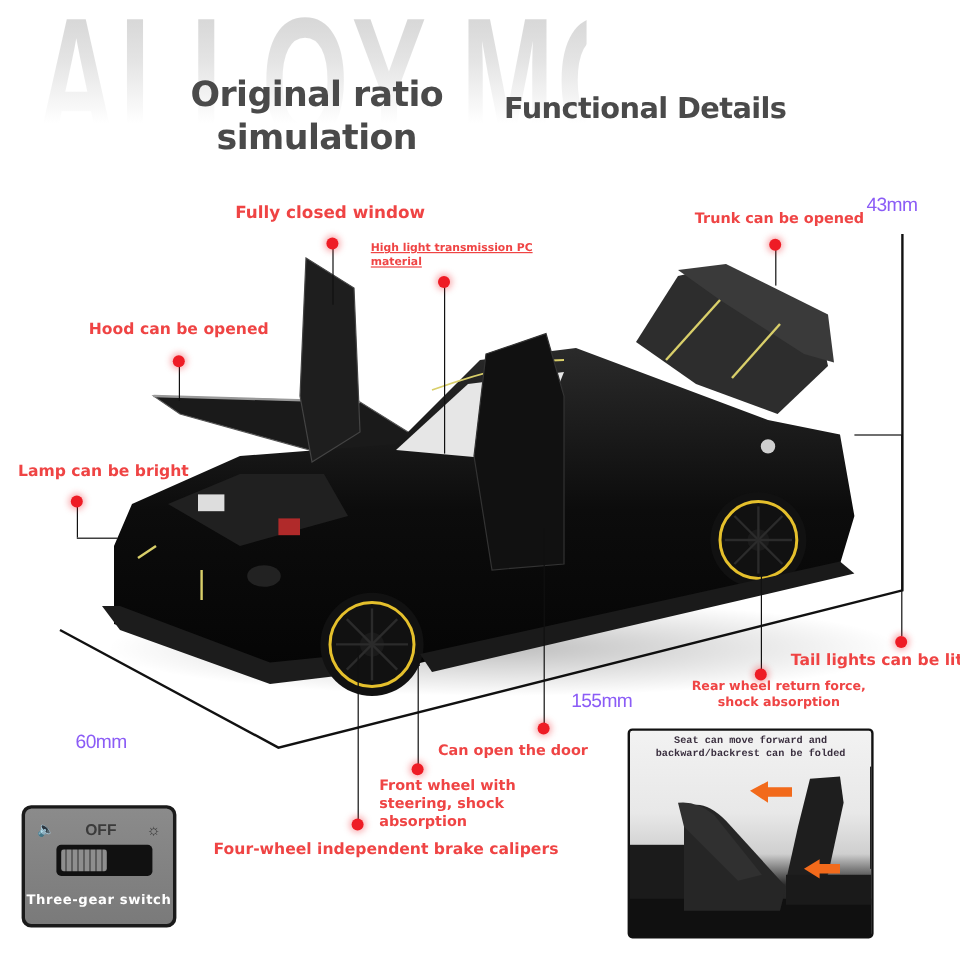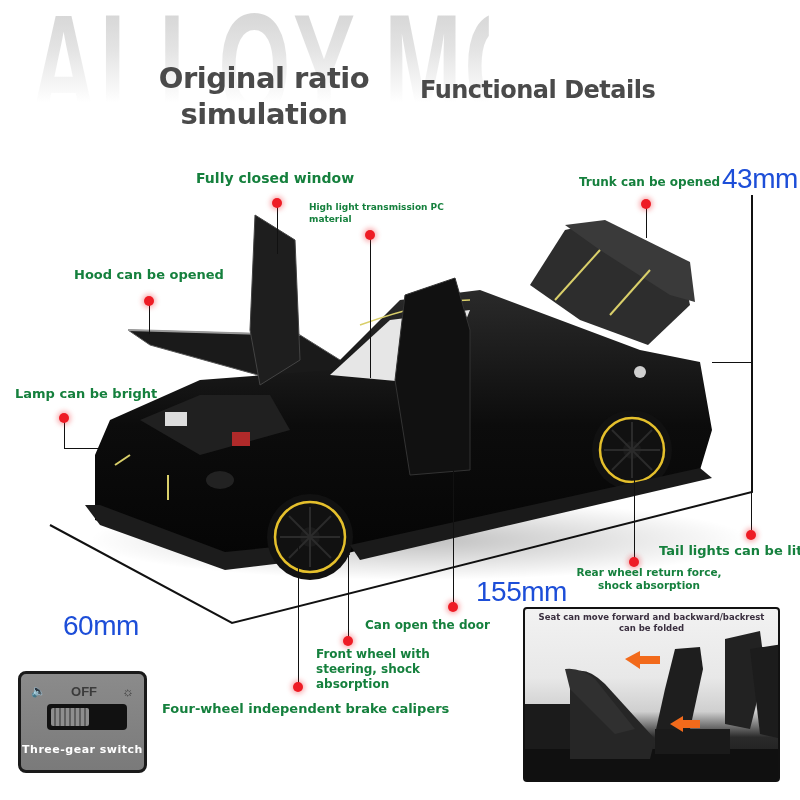--- a/index.html
+++ b/index.html
@@ -17,27 +17,27 @@
     }
     .headline {
       position: absolute; font-family: "DejaVu Sans", sans-serif; font-weight: bold;
       color: #4a4a4a; letter-spacing: -0.5px;
     }
     .headline.h1 { left: 134px; top: 60px; font-size: 29px; line-height: 36px; width: 260px; text-align: center; }
     .headline.h2 { left: 420px; top: 76px; font-size: 24px; }
 
     .label {
       position: absolute; font-family: "DejaVu Sans", sans-serif; font-weight: bold;
-      font-size: 13px; color: #15803d; white-space: nowrap;
+      font-size: 13px; color: #ef4444; white-space: nowrap;
     }
     .label.small { font-size: 9px; line-height: 12px; white-space: normal; }
     .label.mid { font-size: 10.5px; line-height: 13px; text-align: center; white-space: normal; }
     .dim {
       position: absolute; font-family: "Liberation Sans", sans-serif;
-      color: #1d4ed8; font-size: 28px; letter-spacing: -0.5px;
+      color: #8b5cf6; font-size: 16px; letter-spacing: -0.5px;
     }
 
     .dot {
       position: absolute; width: 10px; height: 10px; border-radius: 50%;
       background: #ee1c25; box-shadow: 0 0 5px 2px rgba(238,28,37,0.35);
     }
     .line { position: absolute; background: #111; }
 
     svg.lines { position: absolute; left: 0; top: 0; width: 800px; height: 800px; }
 
@@ -62,23 +62,24 @@
       position: absolute; left: 4px; top: 4px; width: 38px; height: 18px;
       background: repeating-linear-gradient(90deg, #8e8e8e 0 3px, #5e5e5e 3px 5px);
       border-radius: 2px;
     }
     .switch-label {
       position: absolute; left: 0; right: 0; bottom: 14px; text-align: center;
       color: #ffffff; font-weight: bold; font-size: 11px; letter-spacing: 0.5px;
     }
 
     .seat-panel {
-      position: absolute; left: 523px; top: 607px; width: 257px; height: 175px;
+      position: absolute; left: 523px; top: 607px; width: 205px; height: 175px;
       border: 2px solid #111; border-radius: 4px; overflow: hidden;
       background: linear-gradient(180deg, #f2f2f2 0%, #e8e8e8 40%, #cfcfcf 60%, #2a2a2a 75%, #151515 100%);
+      font-family: Liberation Mono, monospace;
     }
     .seat-caption {
       position: absolute; left: 4px; right: 4px; top: 3px; text-align: center;
       font-weight: bold; font-size: 8.5px; line-height: 11px; color: #3a2f3f;
     }
   </style>
 </head>
 <body>
 
 <div class="bg-title">ALLOY MODEL</div>
@@ -177,32 +178,32 @@
 <div class="dot" style="left:641px;top:199px;"></div>
 <div class="dot" style="left:144px;top:296px;"></div>
 <div class="dot" style="left:59px;top:413px;"></div>
 <div class="dot" style="left:746px;top:530px;"></div>
 <div class="dot" style="left:629px;top:557px;"></div>
 <div class="dot" style="left:448px;top:602px;"></div>
 <div class="dot" style="left:343px;top:636px;"></div>
 <div class="dot" style="left:293px;top:682px;"></div>
 
 <div class="label" style="left:196px;top:170px;font-size:14px;">Fully closed window</div>
-<div class="label small" style="left:309px;top:201px;width:135px;">High light transmission PC material</div>
+<div class="label small" style="left:309px;top:201px;width:135px;text-decoration:underline;">High light transmission PC material</div>
 <div class="label" style="left:579px;top:175px;font-size:12px;">Trunk can be opened</div>
 <div class="dim" style="left:722px;top:163px;">43mm</div>
 <div class="label" style="left:74px;top:267px;font-size:13px;">Hood can be opened</div>
 <div class="label" style="left:15px;top:386px;font-size:13px;text-align:right;">Lamp can be bright</div>
 <div class="label" style="left:659px;top:543px;font-size:13px;">Tail lights can be lit</div>
 <div class="label mid" style="left:561px;top:566px;width:176px;">Rear wheel return force, shock absorption</div>
 <div class="dim" style="left:476px;top:576px;">155mm</div>
 <div class="dim" style="left:63px;top:610px;">60mm</div>
 <div class="label" style="left:365px;top:618px;font-size:12px;">Can open the door</div>
 <div class="label" style="left:316px;top:647px;width:170px;font-size:12px;line-height:15px;white-space:normal;">Front wheel with steering, shock absorption</div>
-<div class="label" style="left:162px;top:701px;font-size:13px;">Four-wheel independent brake calipers</div>
+<div class="label" style="left:178px;top:701px;font-size:13px;">Four-wheel independent brake calipers</div>
 
 <div class="switch-panel">
   <div class="switch-top">
     <span style="font-size:12px;">🔈</span>
     <span>OFF</span>
     <span style="font-size:13px;">☼</span>
   </div>
   <div class="switch-slot">
     <div class="switch-knob"></div>
   </div>

